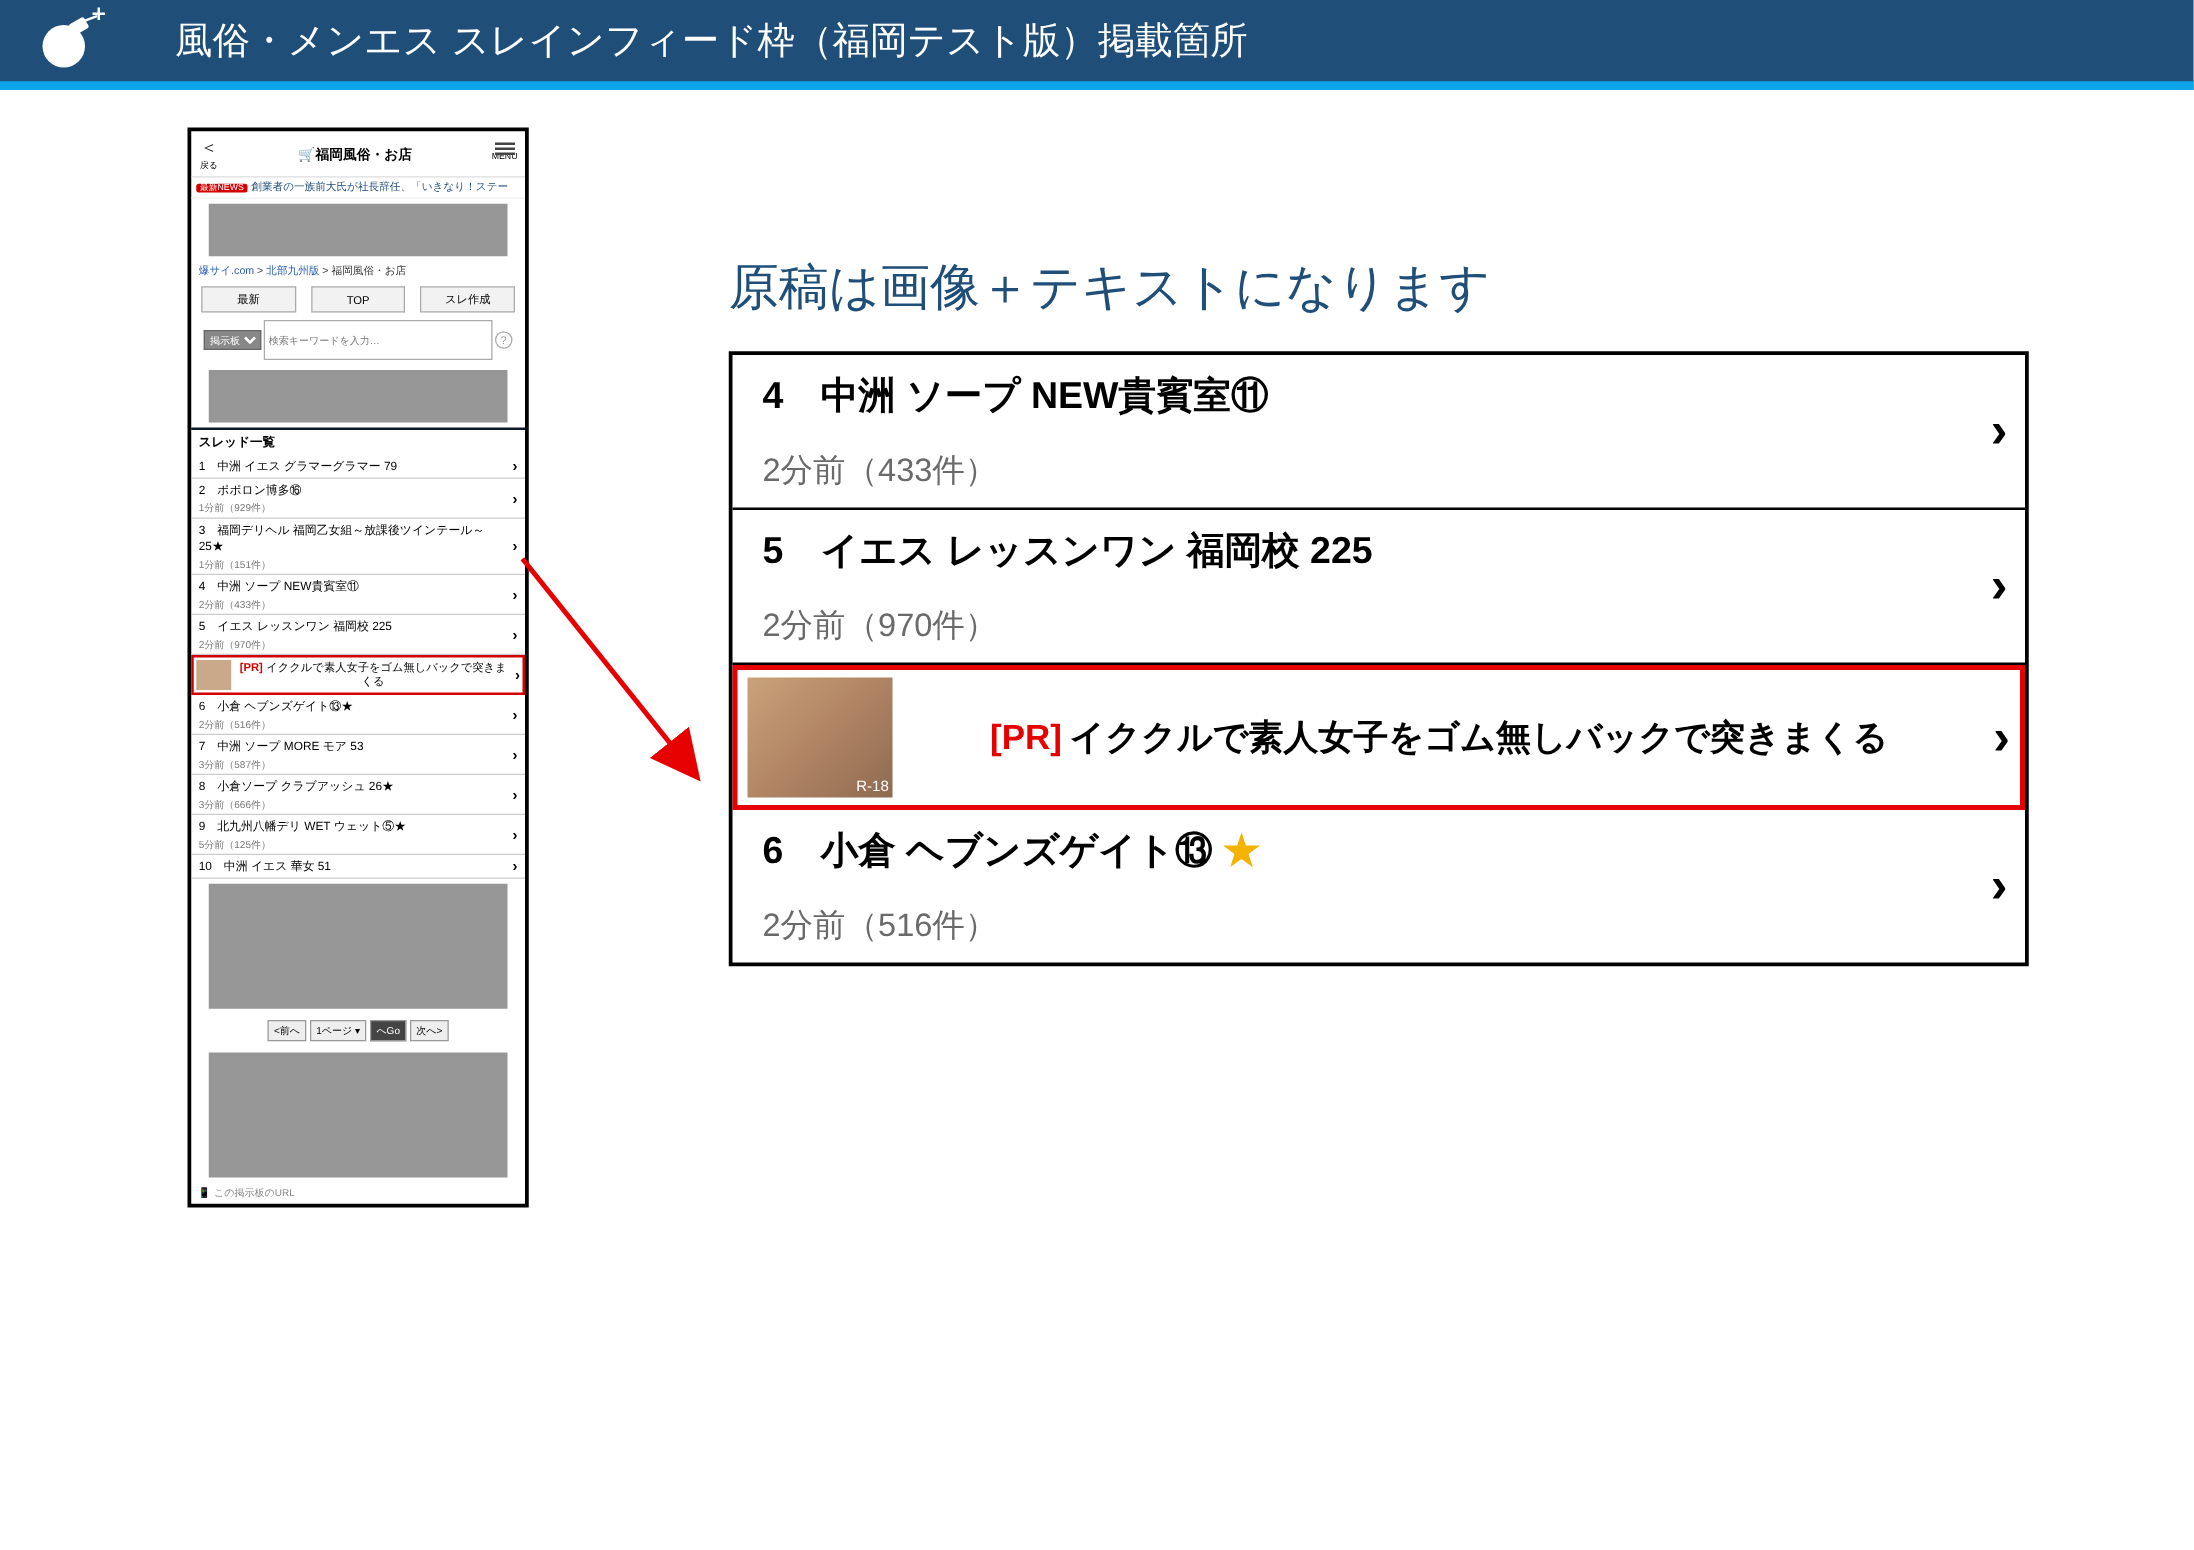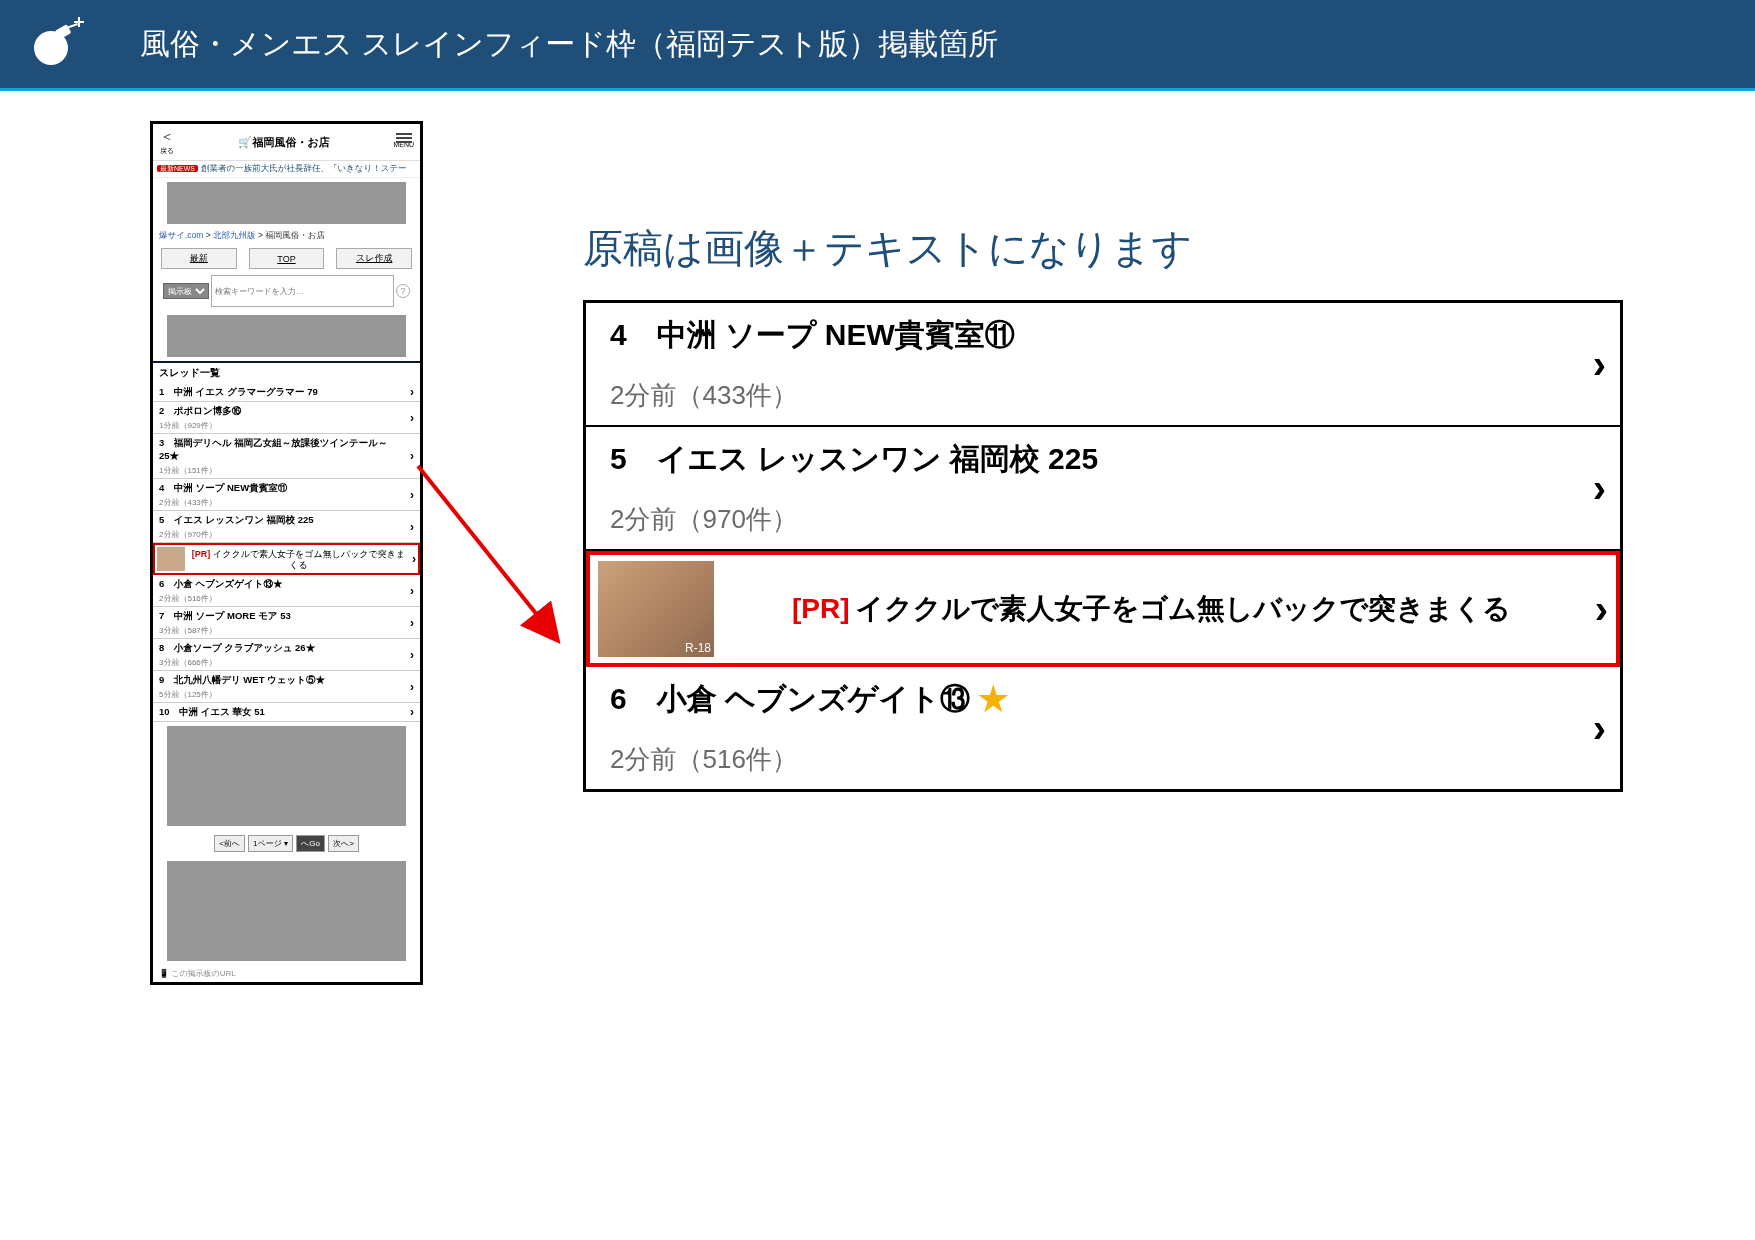--- a/index.html
+++ b/index.html
@@ -1,18 +1,18 @@
 <!DOCTYPE html>
 <html><head>
 <meta charset="utf-8">
 <style>
   * { box-sizing: border-box; margin: 0; padding: 0; }
   body { font-family: "Hiragino Sans", "Meiryo", sans-serif; background: #fff; width: 1755px; height: 1240px; position: relative; overflow: hidden; }
 
-  .header { background: #1f4e79; height: 91px; display: flex; align-items: center; padding-left: 30px; border-bottom: 3px solid #0ea5e9; }
+  .header { background: #1f4e79; height: 72px; display: flex; align-items: center; padding-left: 30px; border-bottom: 7px solid #0ea5e9; }
   .bomb-icon { width: 50px; height: 50px; position: relative; margin-right: 60px; }
   .bomb-body { width: 34px; height: 34px; background: #fff; border-radius: 50%; position: absolute; bottom: 4px; left: 4px; }
   .bomb-cap { width: 14px; height: 10px; background: #fff; position: absolute; top: 8px; left: 26px; border-radius: 2px; transform: rotate(-30deg); }
   .bomb-fuse { width: 12px; height: 2px; background: #fff; position: absolute; top: 6px; left: 36px; transform: rotate(-20deg); }
   .bomb-spark { position: absolute; top: -2px; left: 44px; }
   .bomb-spark::before, .bomb-spark::after { content: ""; position: absolute; background: #fff; }
   .bomb-spark::before { width: 10px; height: 2px; top: 4px; left: 0; }
   .bomb-spark::after { width: 2px; height: 10px; top: 0; left: 4px; }
   .header-title { color: #fff; font-size: 30px; font-weight: 400; }
 
@@ -27,29 +27,29 @@
   .m-menu-bars { width:16px; height:2px; background:#444; position:relative;}
   .m-menu-bars::before,.m-menu-bars::after{content:"";position:absolute;left:0;width:16px;height:2px;background:#444;}
   .m-menu-bars::before{top:-4px;} .m-menu-bars::after{top:4px;}
   .m-news { font-size: 8.5px; padding: 2px 4px; border-bottom:1px solid #eee; color:#1f4e79;}
   .m-news-badge{ background:#d40000;color:#fff;padding:0 3px;border-radius:2px;font-size:7px;margin-right:3px;}
   .m-ad { background: #969696; height: 42px; margin: 4px 14px; }
   .m-ad.big { height: 100px; }
   .m-breadcrumb { font-size: 8.5px; color: #2a5db0; padding: 2px 6px 4px; }
   .m-breadcrumb .sep{color:#333;}
   .m-breadcrumb .cur{color:#333;}
-  .m-tabs { display:flex; gap:12px; justify-content:center; margin:2px 8px;text-decoration:underline;}
+  .m-tabs { display:flex; gap:12px; justify-content:center; margin:2px 8px;}
   .m-tabs button{ flex:1; font-size:9px; border:1px solid #aaa; background:#f2f2f2; padding:3px 0;}
   .m-search{display:flex;gap:2px;justify-content:flex-start;margin:4px 10px;align-items:center;}
   .m-search select{font-size:8px;background:#888;color:#fff;border:1px solid #666;height:16px;}
   .m-search input{flex:1;font-size:8px;height:32px;border:1px solid #aaa;padding:0 3px;}
   .m-search .q{width:14px;height:14px;border:1px solid #aaa;border-radius:50%;text-align:center;font-size:9px;color:#999;line-height:13px;}
   .m-section{border-top:2px solid #0f172a;padding:3px 6px;font-size:10px;font-weight:bold;}
   .m-item{border-bottom:1px solid #ccc;padding:3px 6px 2px;position:relative;}
-  .m-item .t{font-weight:bold;font-size:9.5px;padding-right:14px;}
+  .m-item .t{font-weight:normal;font-size:9.5px;padding-right:14px;}
   .m-item .meta{font-size:8px;color:#777;margin-top:2px;}
   .m-item .chev{position:absolute;right:6px;top:50%;transform:translateY(-50%);font-size:12px;color:#000;font-weight:bold;}
   .m-pr{border:2px solid #d40000;display:flex;gap:4px;align-items:center;padding:2px;margin:0;}
   .m-pr .thumb{width:28px;height:24px;background:#c9a98a;}
   .m-pr .pr-label{color:#d40000;font-weight:bold;font-size:9px;}
   .m-pr .pr-text{font-size:9px;flex:1;line-height:1.15;}
   .m-pr .chev{font-size:12px;font-weight:bold;}
   .m-pager{display:flex;gap:3px;justify-content:center;margin:5px;}
   .m-pager button{font-size:8px;border:1px solid #999;background:#eee;padding:2px 4px;}
   .m-pager .go{background:#444;color:#fff;}

